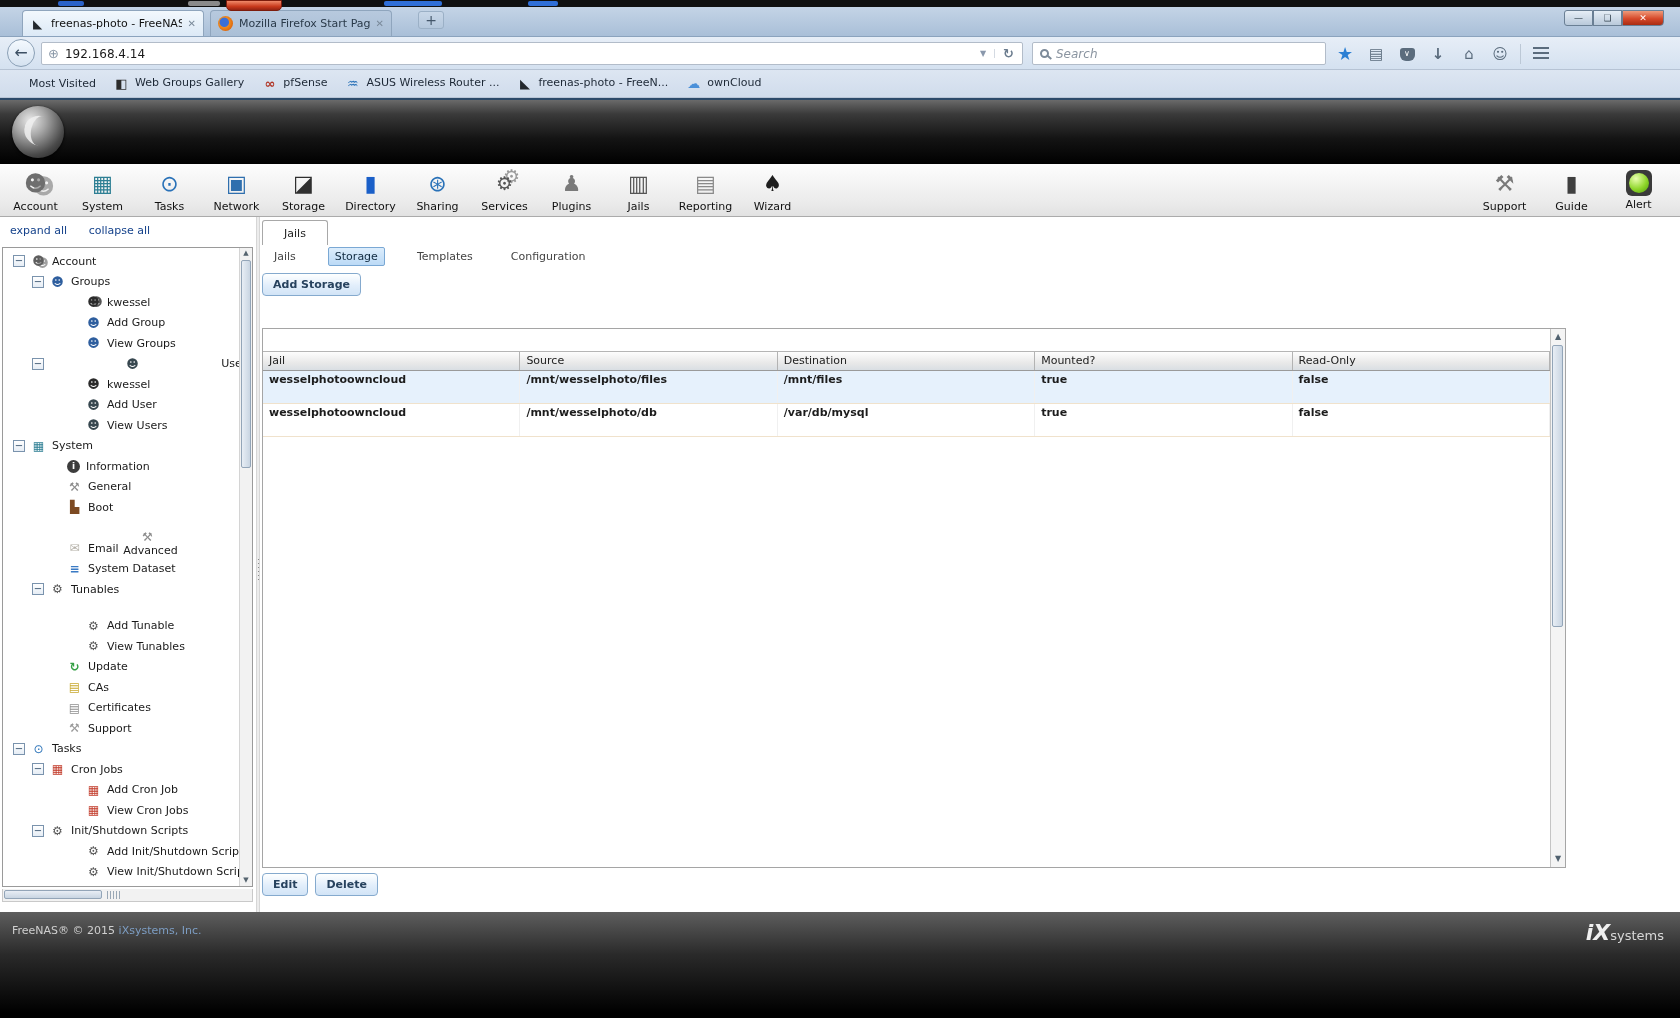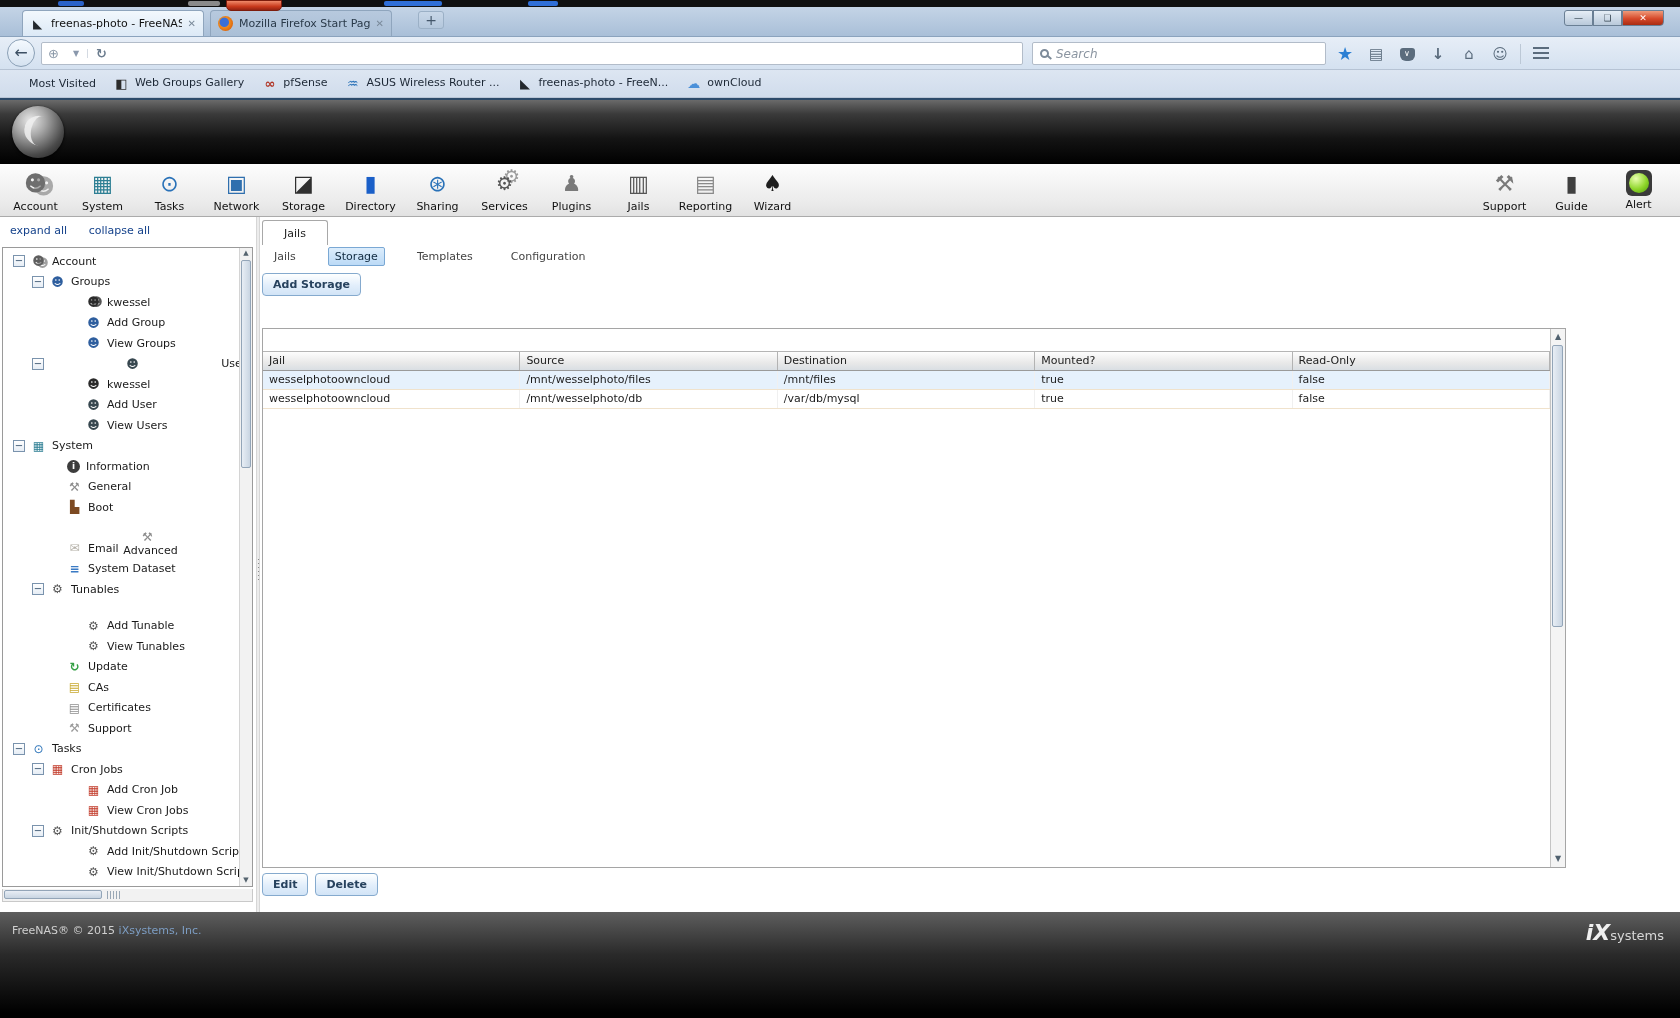--- a/index.html
+++ b/index.html
@@ -172,22 +172,22 @@
     background:linear-gradient(#feffff,#e2eefb 55%,#d2e4f6); padding:4px 10px; }
   .add-storage { position:absolute; left:0; top:56px; }
 
   .grid { position:absolute; left:0; top:111px; width:1304px; height:540px; border:1px solid #a5a5a5; background:#fff; }
   .grid-topgap { height:22px; }
   .grid-head { display:flex; width:1287px; border-top:1px solid #b5b5b5; border-bottom:1px solid #9a9a9a;
     background:linear-gradient(#fdfdfd,#e9e9e9 60%,#d9dee3); }
   .gh-cell { width:20%; height:18px; line-height:18px; padding-left:6px; border-right:1px solid #b3b3b3; color:#222; }
   .grid-row { display:flex; width:1287px; border-bottom:1px solid #f0e2cc; background:#fff; }
   .grid-body .grid-row:nth-of-type(odd) { background:#e6f1fc; }
-  .gc { width:20%; height:18px; line-height:18px; padding-left:6px; border-right:1px solid #f0f0f0; color:#1c1c1c;
-    white-space:nowrap; overflow:hidden; }
+  .gc { width:20%; height:32px; line-height:18px; padding-left:6px; border-right:1px solid #f0f0f0; color:#1c1c1c;
+    white-space:nowrap; overflow:hidden;font-weight:bold; }
   .grid-vscroll { position:absolute; right:0; top:0; bottom:0; width:15px; background:#f4f4f4; border-left:1px solid #c4c4c4; }
   .grid-vscroll .arr { position:absolute; left:0; width:14px; height:14px; text-align:center; font-size:8px; color:#50616f; line-height:14px; }
   .grid-vscroll .arr.up { top:1px; } .grid-vscroll .arr.dn { bottom:1px; }
   .grid-vscroll .vthumb { top:16px; height:282px; left:1px; width:11px; }
   .actions { position:absolute; left:0; top:656px; display:flex; gap:7px; }
 
   
   .footer { position:absolute; left:0; top:912px; width:1680px; height:106px;
     background:linear-gradient(#5e5e5e,#2a2a2a 40%,#000 95%); }
   .foot-text { position:absolute; left:12px; top:12px; color:#cfcfcf; }
@@ -227,20 +227,21 @@
     <div class="winbtn min">—</div>
     <div class="winbtn">❏</div>
     <div class="winbtn close">✕</div>
   </div>
 </div>
 
 <div class="navbar">
   <div class="backbtn">←</div>
   <div class="urlbox">
     <span class="globe">⊕</span>
+    <input class="urlinput" value="192.168.4.14" style="">
     <span class="url-drop">▼</span>
     <span class="reload">↻</span>
   </div>
   <div class="searchbox">
     <span class="mag"></span>
     <input class="searchinput" placeholder="Search" style="">
   </div>
   <div class="nav-icons">
     <span class="nico" data-g="star">★</span>
     <span class="nico">▤</span>

